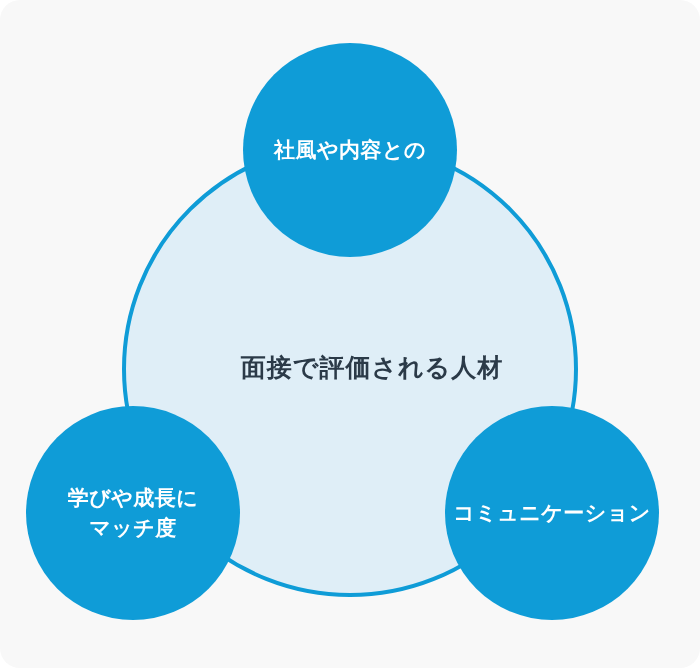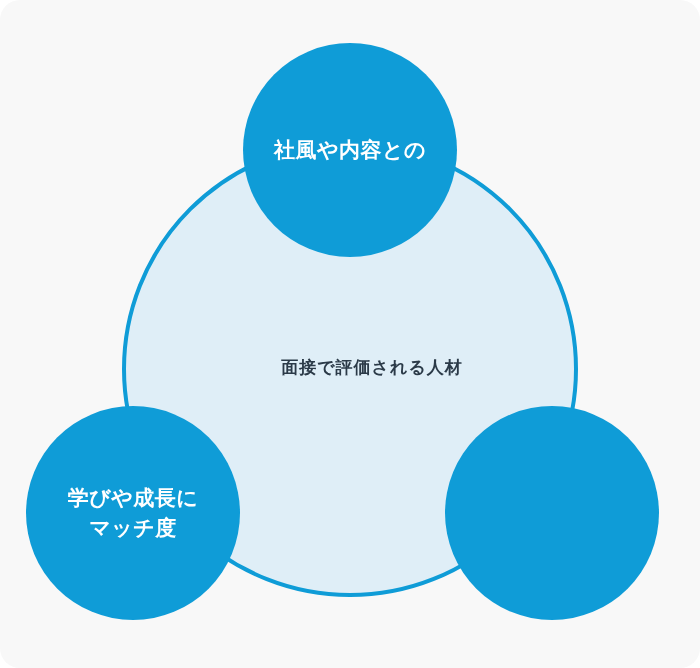--- a/index.html
+++ b/index.html
@@ -28,21 +28,21 @@
   .center-circle {
     left: 122px;
     top: 141px;
     width: 456px;
     height: 456px;
     background: var(--center-fill, #dfeef7);
     border: 4px solid var(--center-border, #0f9cd7);
   }
   .center-title {
     color: var(--title-text, #2b3a48);
-    font-size: 17px;
+    font-size: 25px;
     font-weight: bold;
     letter-spacing: 1px;
     
     margin-top: -4px;
     margin-left: 44px;
   }
   .node {
     width: 214px;
     height: 214px;
     background: var(--node-blue, #0f9cd7);
@@ -76,16 +76,17 @@
 
   <div class="circle node node-bl">
     <div class="node-label">
       <div>学びや成長に</div>
       <div>マッチ度</div>
     </div>
   </div>
 
   <div class="circle node node-br">
     <div class="node-label">
+      <div>コミュニケーション</div>
     </div>
   </div>
 
 </div>
 
 </body></html>

